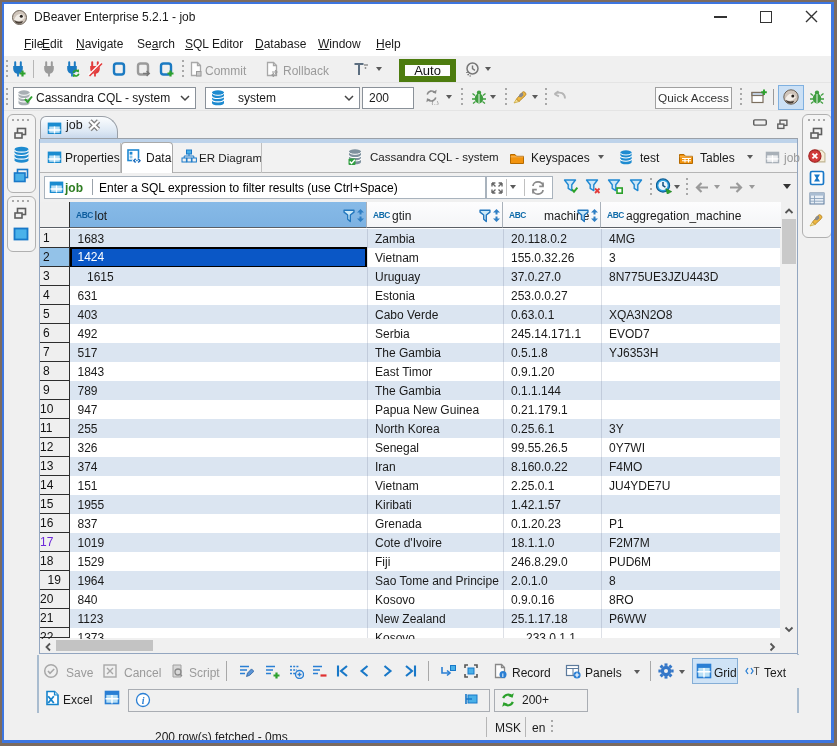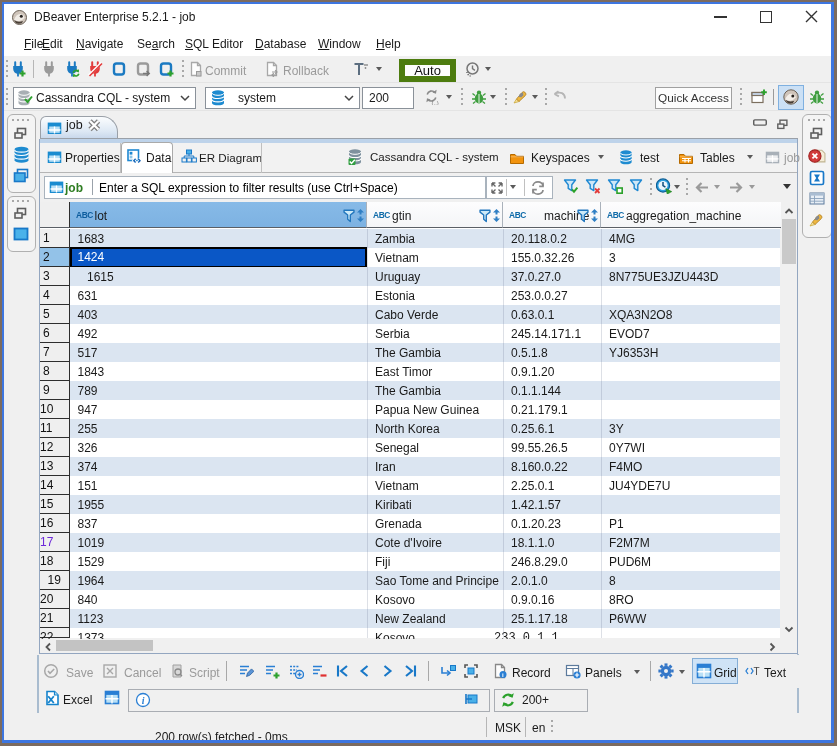--- a/index.html
+++ b/index.html
@@ -563,21 +563,21 @@
     <span class="abs t12" style="left:73.5px;top:608px;">1123</span>
     <span class="abs t12" style="left:371px;top:608px;">New Zealand</span>
     <span class="abs t12" style="left:507px;top:608px;">25.1.17.18</span>
     <span class="abs t12" style="left:605px;top:608px;">P6WW</span>
     <div class="abs" style="left:36px;top:624px;width:29.5px;height:10px;background:#efefef;border-right:1px solid #2e2e2e;border-bottom:1px solid #2e2e2e">
       <div style="width:100%;padding-right:16px;text-align:center;font-size:12px;color:#111;margin-top:2px">22</div>
     </div>
     <div class="abs" style="left:65.5px;top:624px;width:710.5px;height:10px;background:#ffffff"></div>
     <span class="abs t12" style="left:73.5px;top:627px;">1373</span>
     <span class="abs t12" style="left:371px;top:627px;">Kosovo</span>
-    <span class="abs t12" style="left:490px;top:627px;font-family:Liberation Mono, monospace;">233.0.1.1</span>
+    <span class="abs t12" style="left:522px;top:627px;">233.0.1.1</span>
     <div class="abs" style="left:363px;top:225px;width:1px;height:409px;background:rgba(100,115,140,0.22)"></div>
     <div class="abs" style="left:499px;top:225px;width:1px;height:409px;background:rgba(100,115,140,0.22)"></div>
     <div class="abs" style="left:597px;top:225px;width:1px;height:409px;background:rgba(100,115,140,0.22)"></div>
     <div class="abs" style="left:777px;top:198px;width:16px;height:450px;background:#f0f0f0"></div>
     <svg class="abs" style="left:780px;top:203px" width="10" height="9" viewBox="0 0 10 9">
       <path d="M1.5 6 5 2.5 8.5 6" stroke="#555" stroke-width="1.8" fill="none"></path>
     </svg>
     <div class="abs" style="left:778px;top:215px;width:14px;height:45px;background:#c9c9c9"></div>
     <svg class="abs" style="left:780px;top:621px" width="10" height="9" viewBox="0 0 10 9">
       <path d="M1.5 2.5 5 6 8.5 2.5" stroke="#555" stroke-width="1.8" fill="none"></path>

